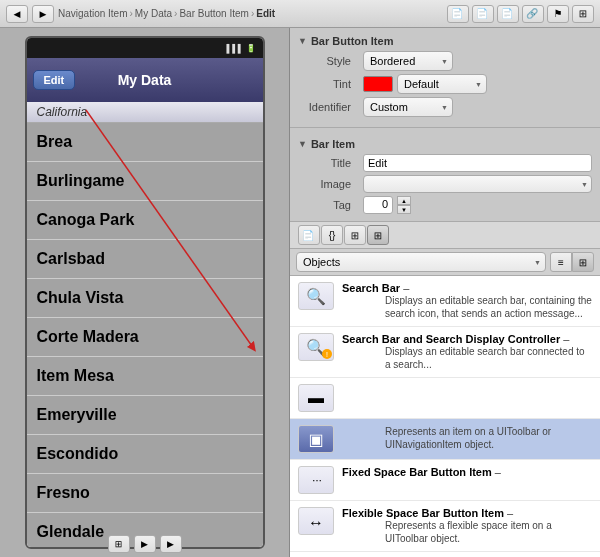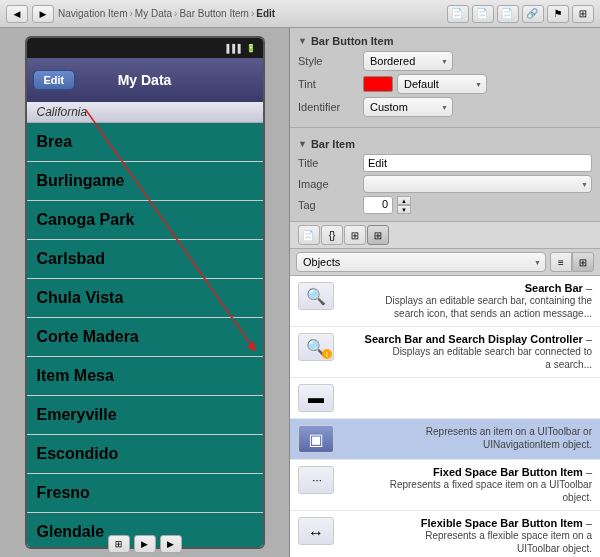--- a/index.html
+++ b/index.html
@@ -122,21 +122,21 @@
     .phone-section-header {
       background: linear-gradient(to bottom, #e8e8f0, #c8c8d8);
       padding: 3px 10px;
       font-size: 12px;
       color: #333;
       border-bottom: 1px solid #aaa;
       font-style: italic;
     }
 
     .phone-list {
-      background: #0f766e;
+      background: #a3a3a3;
     }
     .phone-list-item {
       padding: 10px 10px;
       border-bottom: 1px solid #ccc;
       font-size: 16px;
       font-weight: bold;
       color: #000;
       cursor: pointer;
     }
     .phone-list-item:last-child { border-bottom: none; }
@@ -194,21 +194,21 @@
       font-size: 9px; color: #555;
     }
     .inspector-row {
       display: flex;
       align-items: center;
       margin-bottom: 3px;
       font-size: 11px;
     }
     .inspector-label {
       width: 65px;
-      text-align: left;
+      text-align: right;
       color: #444;
       padding-right: 12px;
       flex-shrink: 0;
     }
     .inspector-control {
       flex: 1;
       display: flex; align-items: center; gap: 4px;
     }
     .dropdown {
       background: linear-gradient(to bottom, #f8f8f8, #e8e8e8);
@@ -322,21 +322,20 @@
       background: linear-gradient(to bottom, #ddd, #bbb);
       border-color: #888;
     }
 
     
     .objects-section {
       flex: 1;
       display: flex;
       flex-direction: column;
       overflow: hidden;
-      text-align: right;
     }
     .objects-toolbar {
       display: flex; align-items: center;
       padding: 3px 6px;
       gap: 4px;
       background: #d0d0d0;
       border-bottom: 1px solid #aaa;
     }
     .objects-dropdown {
       flex: 1;
@@ -616,21 +615,20 @@
         </div>
 
         <div class="object-item">
           <div class="object-icon">
             <span style="font-size:12px;letter-spacing:-2px;">· · ·</span>
           </div>
           <div class="object-text">
             <div class="object-name">
               <span>Fixed Space Bar Button Item</span> <span class="dash">–</span>
             </div>
-            <div class="object-desc">Represents a fixed space item on a UIToolbar object.</div>
           </div>
         </div>
 
         <div class="object-item">
           <div class="object-icon">
             <span>↔</span>
           </div>
           <div class="object-text">
             <div class="object-name">
               <span>Flexible Space Bar Button Item</span> <span class="dash">–</span>

